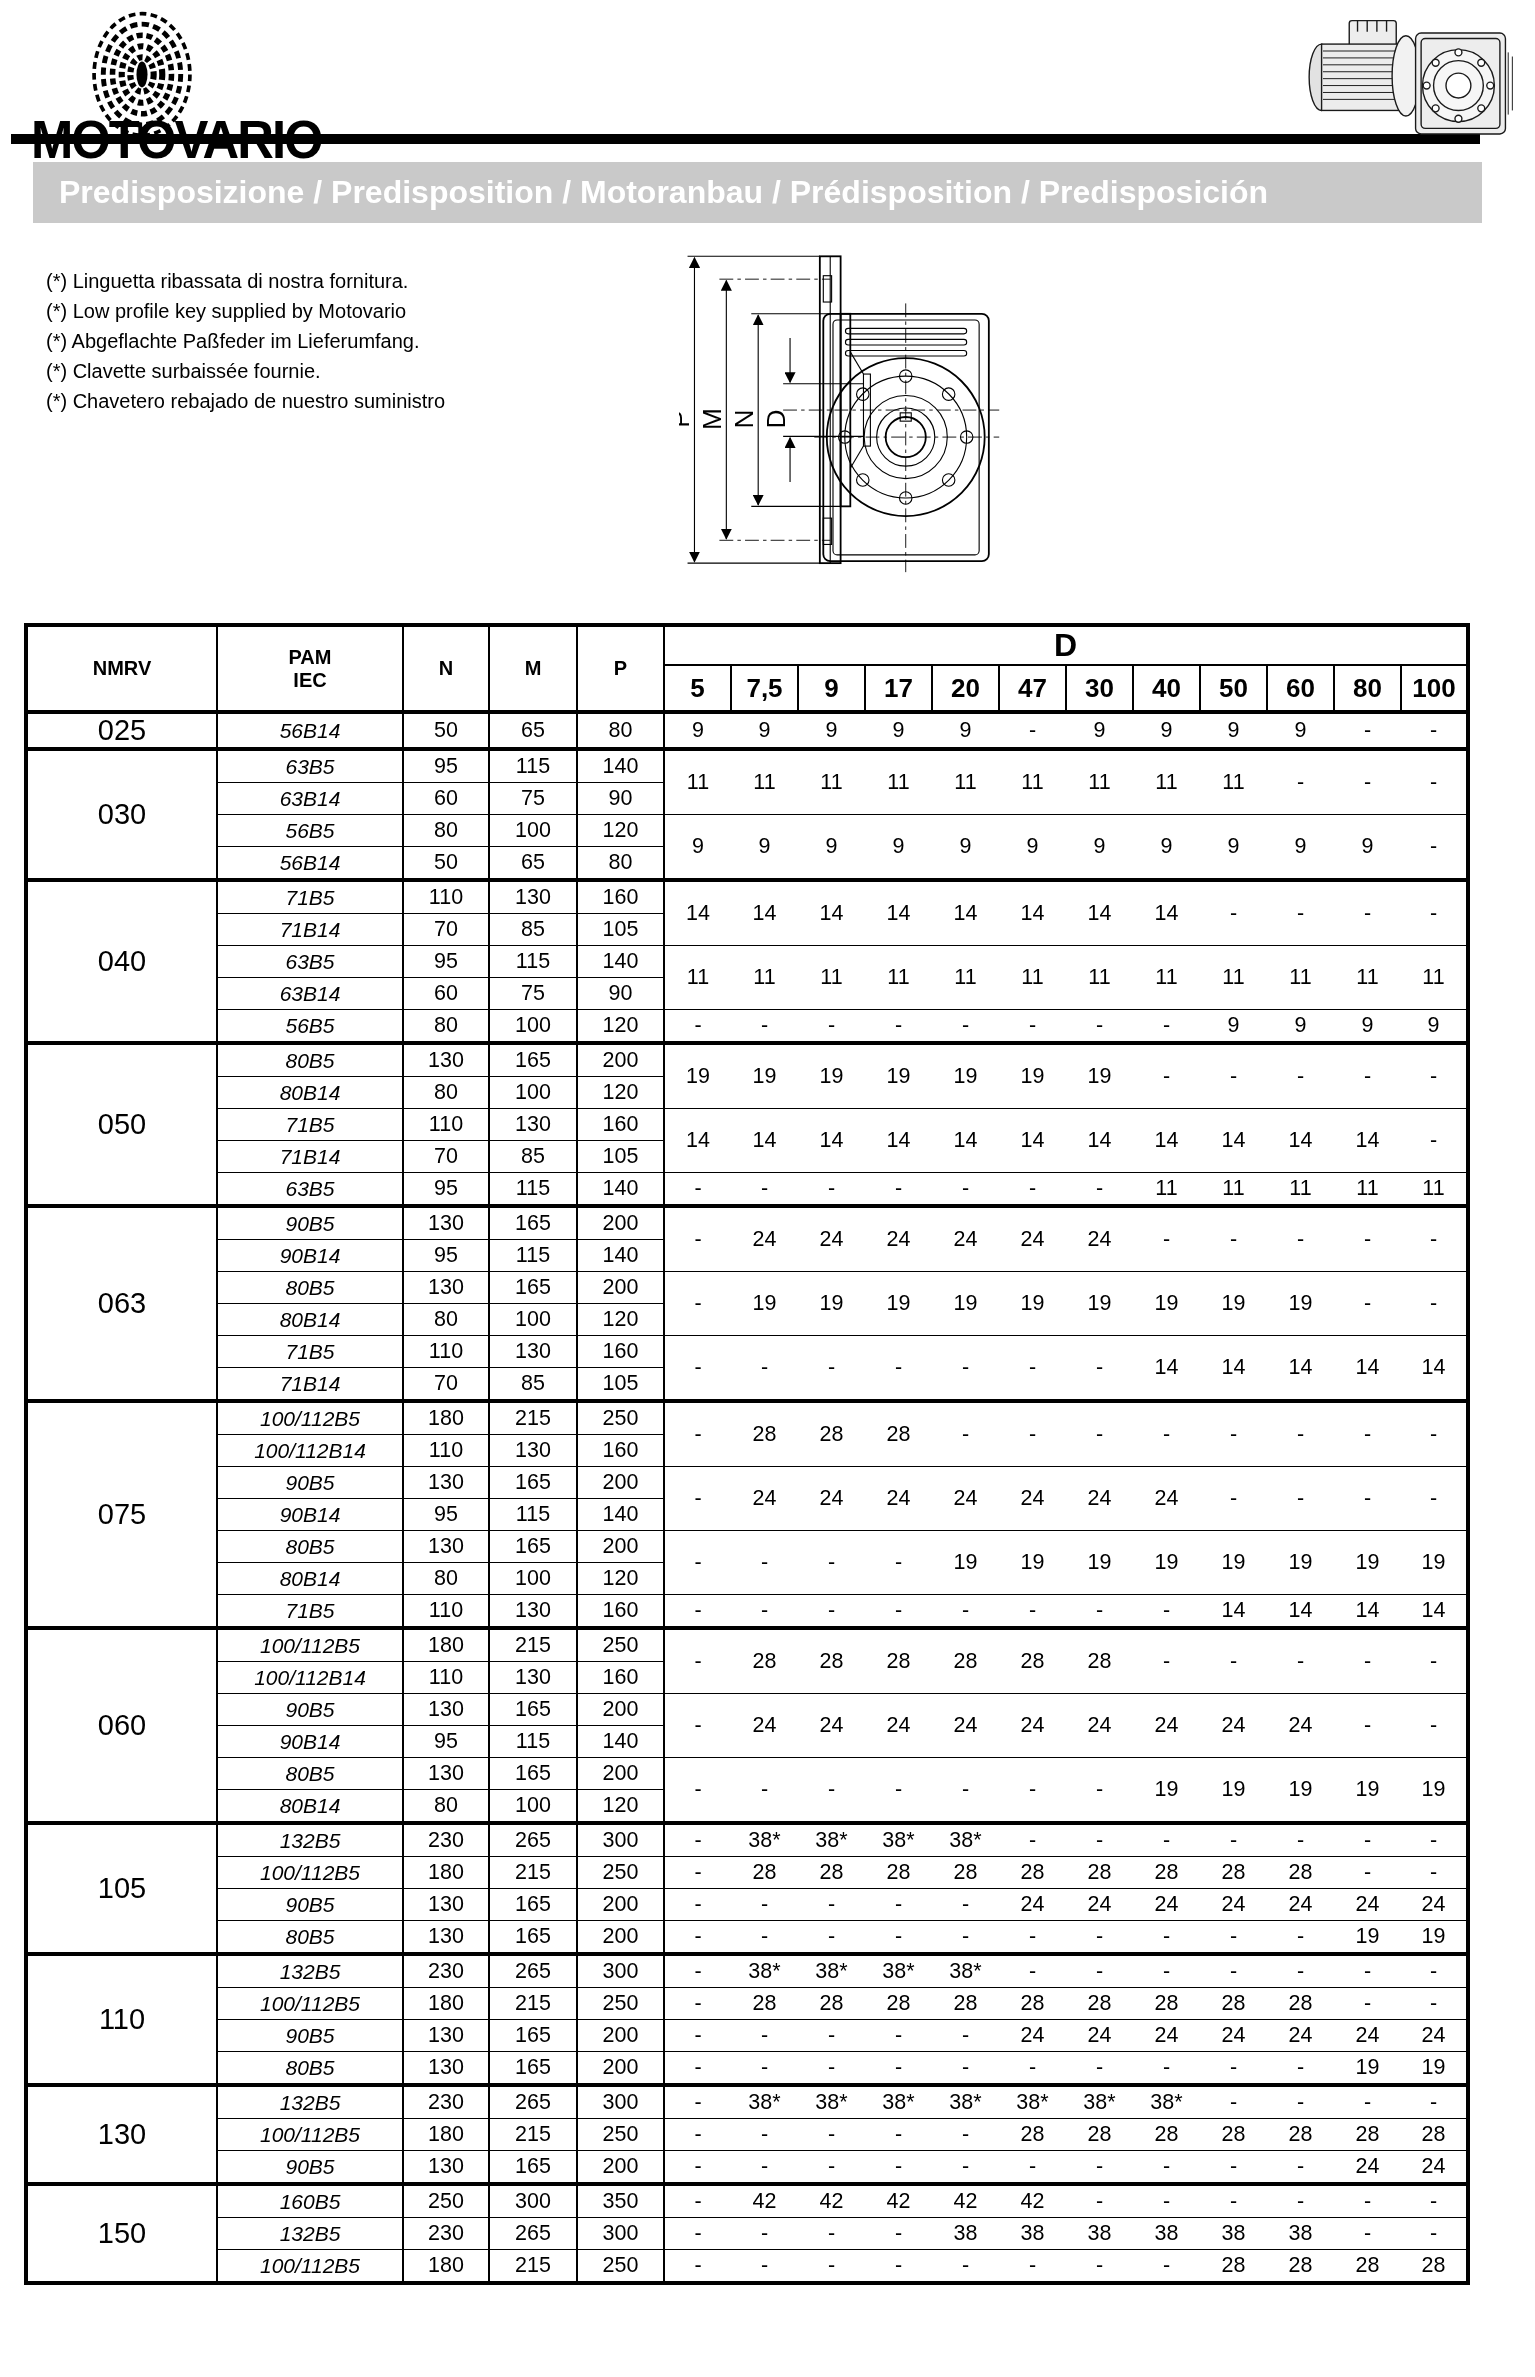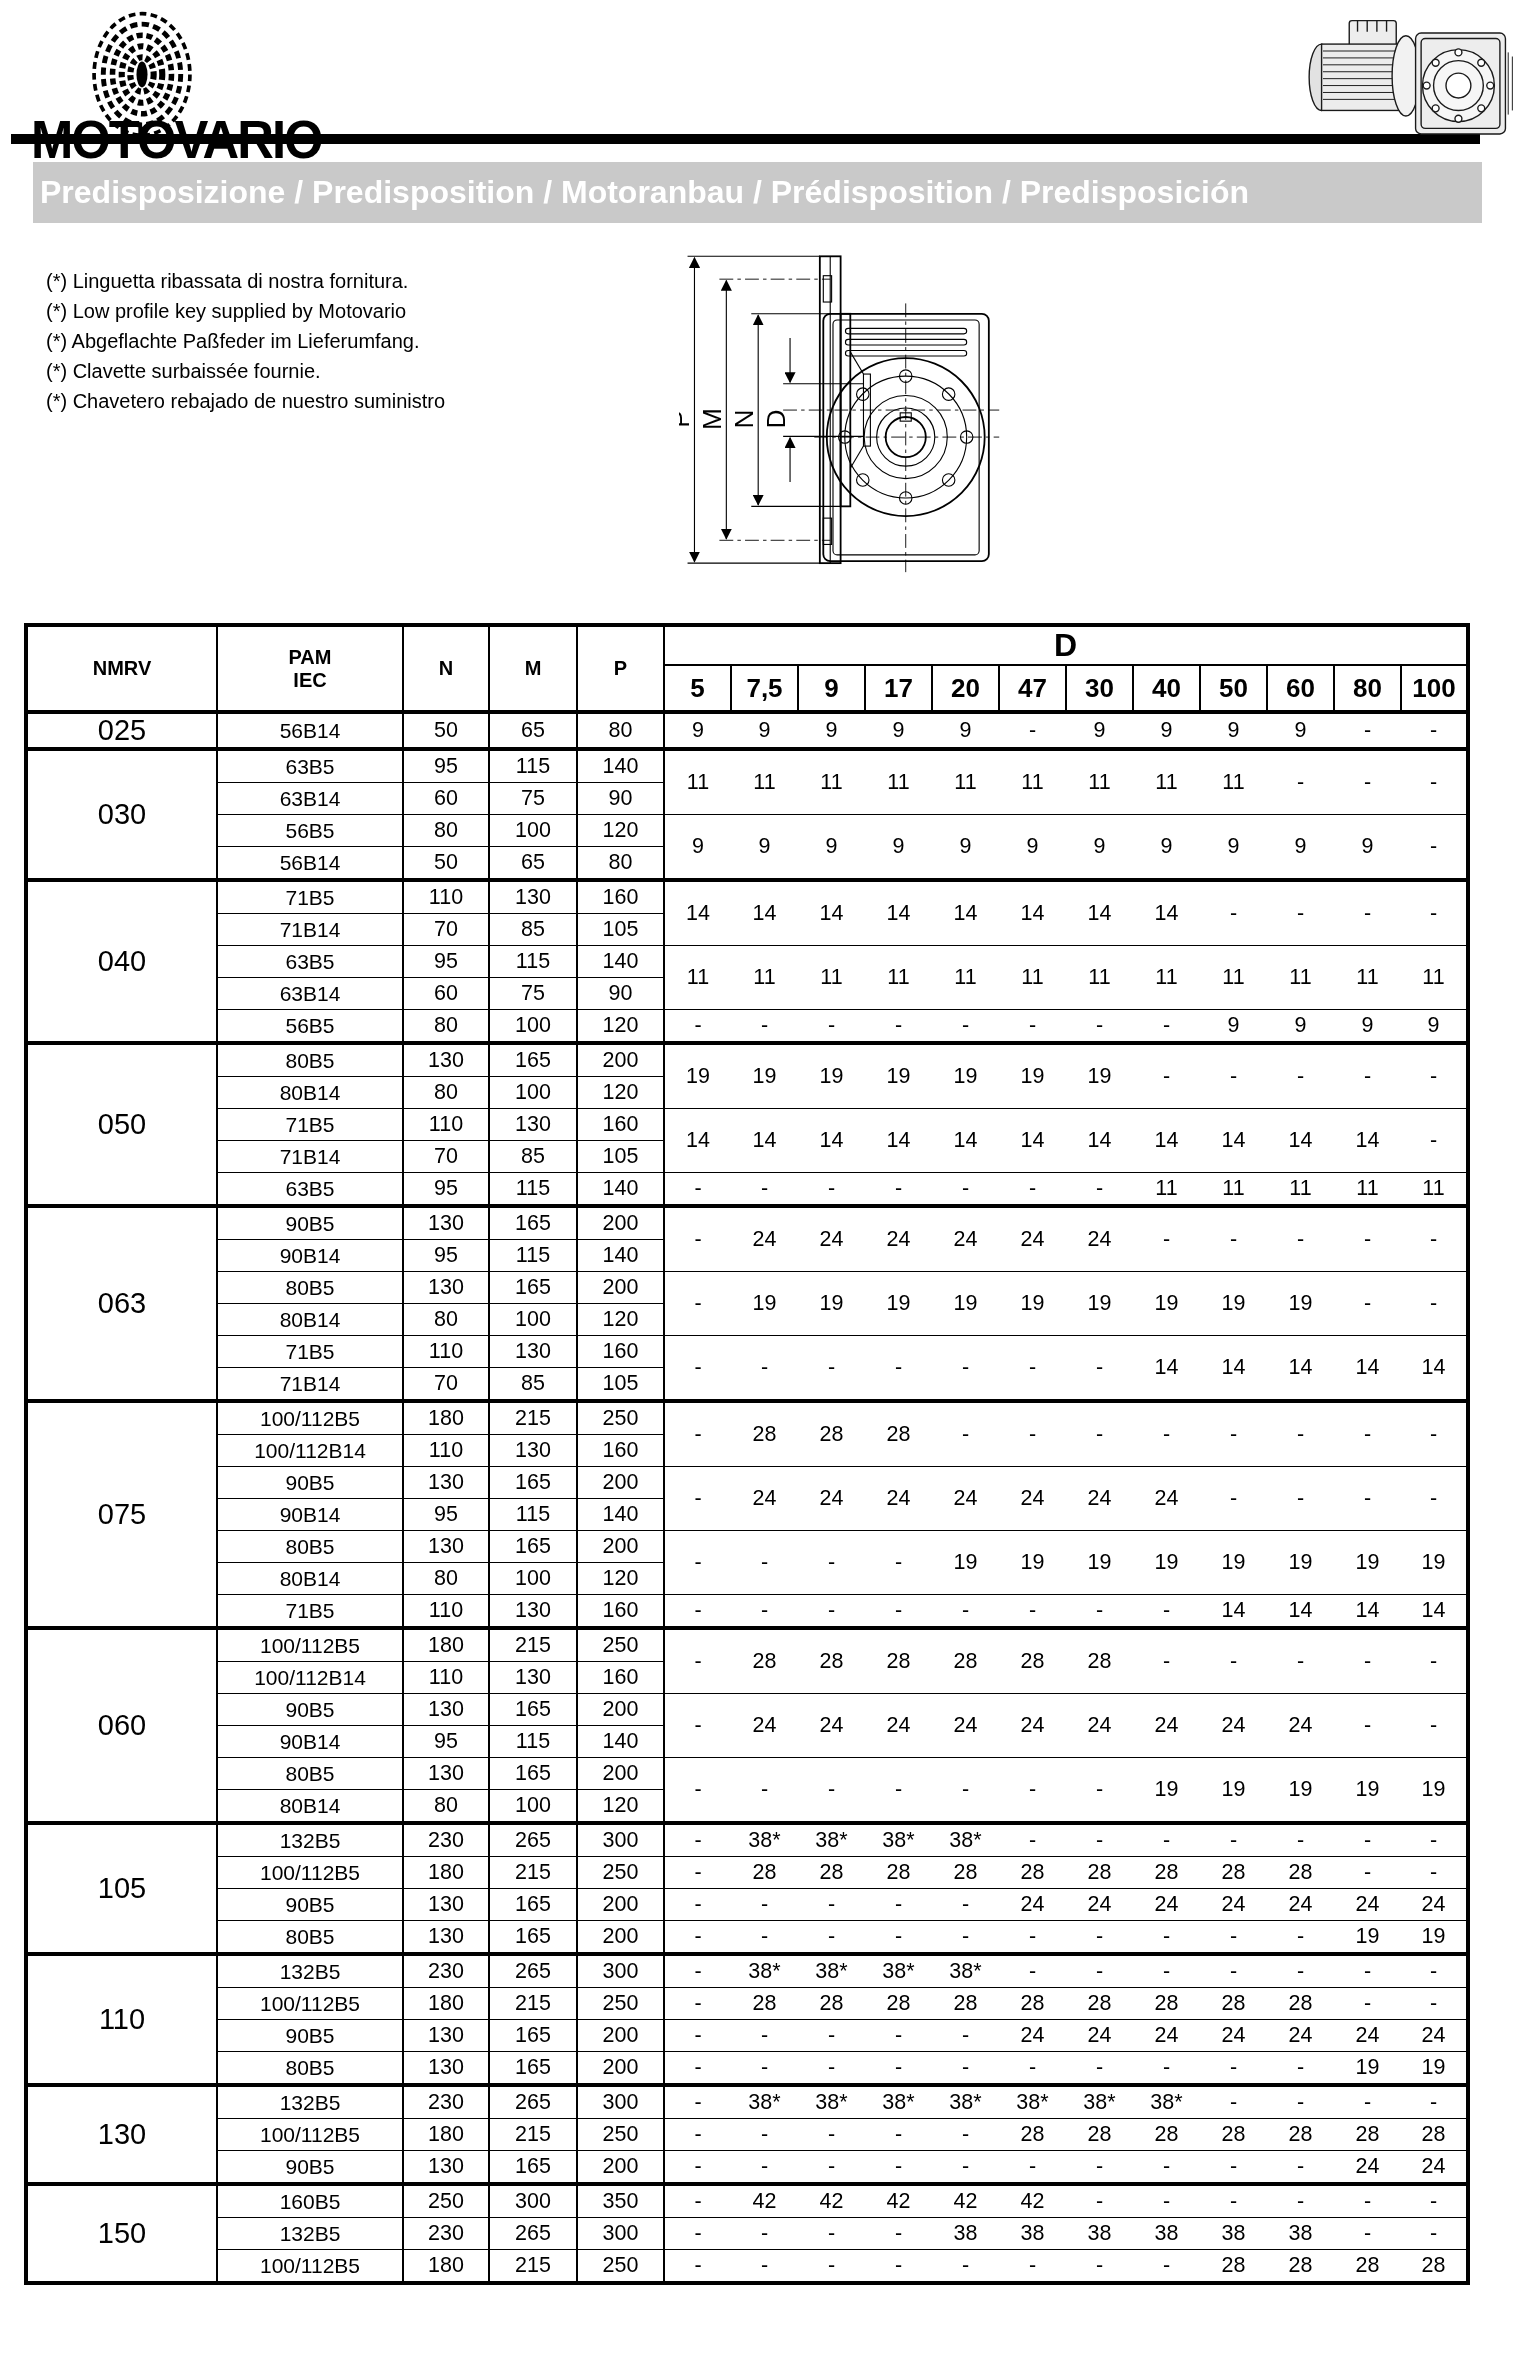--- a/index.html
+++ b/index.html
@@ -5,21 +5,21 @@
   html,body{margin:0;padding:0;background:#fff;}
   body{width:1535px;height:2377px;position:relative;font-family:"Liberation Sans",sans-serif;color:#000;}
 
   
   .logo-mark{position:absolute;left:85px;top:9.7px;}
   .brand{position:absolute;left:30.5px;top:108px;font-size:54px;font-weight:800;letter-spacing:-2.1px;
          transform:scaleX(.94);transform-origin:left center;white-space:nowrap;}
   .topbar{position:absolute;left:11px;top:134px;width:1469px;height:9.7px;background:#000;}
   .banner{position:absolute;left:33px;top:162px;width:1449px;height:61px;background:#c9c9c9;
           color:#fff;font-weight:700;font-size:32px;display:flex;align-items:center;
-          padding-left:7px;box-sizing:border-box;white-space:nowrap;}
+          padding-left:26px;box-sizing:border-box;white-space:nowrap;}
 
   
   .notes{position:absolute;left:21px;top:266px;font-size:20px;line-height:30px;}
   .notes div{white-space:nowrap;margin-left:25px;}
 
   
   .dimdraw{position:absolute;left:679px;top:248px;}
   .motor{position:absolute;left:1280px;top:4.2px;}
   .thin{stroke:#000;stroke-width:1.6;fill:none;}
   .med{stroke:#000;stroke-width:2.6;fill:none;}
@@ -31,21 +31,21 @@
   table{border-collapse:collapse;table-layout:fixed;border:4.2px solid #000;}
   th,td{border:2.1px solid #000;text-align:center;vertical-align:middle;padding:0;
         font-family:"Liberation Sans",sans-serif;overflow:hidden;}
   thead th{font-weight:700;}
   .h-main{font-size:20px;height:37px;}
   .h-d{font-size:32px;border-bottom-width:2.1px;}
   .h-pam{line-height:1.12;}
   .dsz{font-size:26px;height:44px;border-bottom:4.2px solid #000;}
   tbody td{height:31px;font-size:21.5px;border-top-width:1.4px;border-bottom-width:1.4px;}
   tbody td.nmrv{font-size:29px;font-weight:400;}
-  tbody td.pam{font-size:21px;}
+  tbody td.pam{font-size:21px;font-style:italic;}
   tr.gs td{border-top-width:4.2px;}
   td.dcell{border-left:0;border-right:0;}
   td.dfirst{border-left:2.1px solid #000;}
 </style>
 </head>
 <body>
 
 <svg class="logo-mark" width="114" height="129" viewBox="0 0 180 210">
   <ellipse cx="90" cy="105" rx="78" ry="99" fill="none" stroke="#000" stroke-width="6" stroke-dasharray="11 7"></ellipse>
   <ellipse cx="90" cy="105" rx="63" ry="82" fill="none" stroke="#000" stroke-width="8" stroke-dasharray="12 7"></ellipse>

